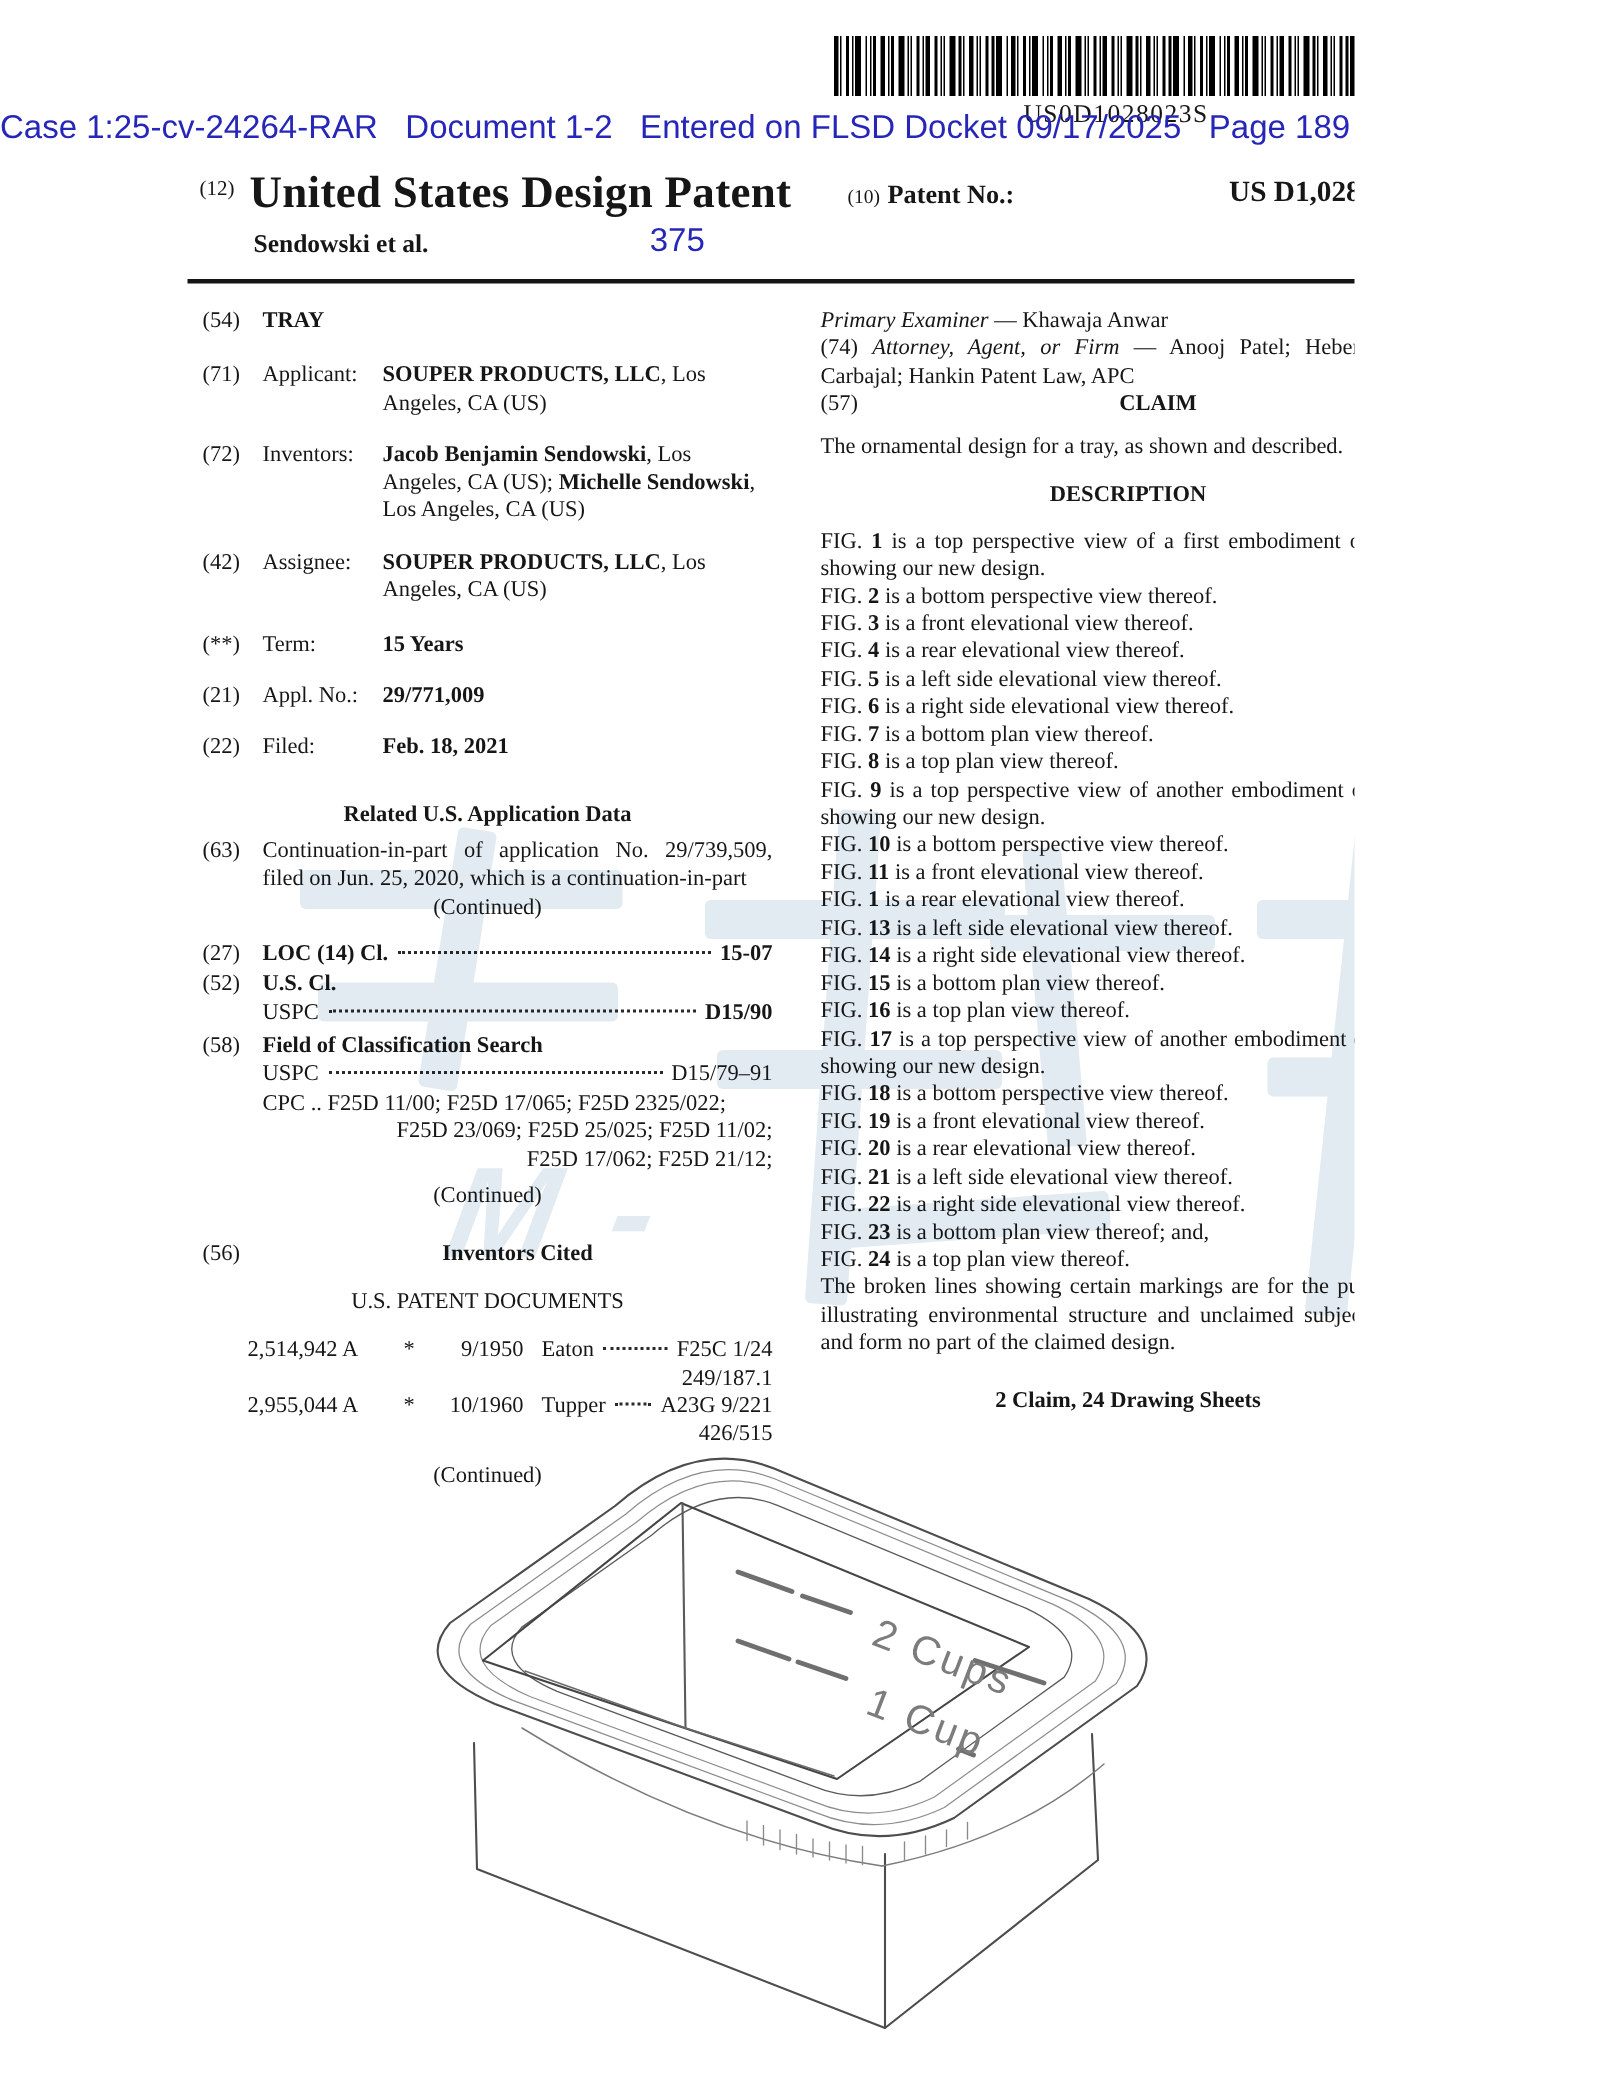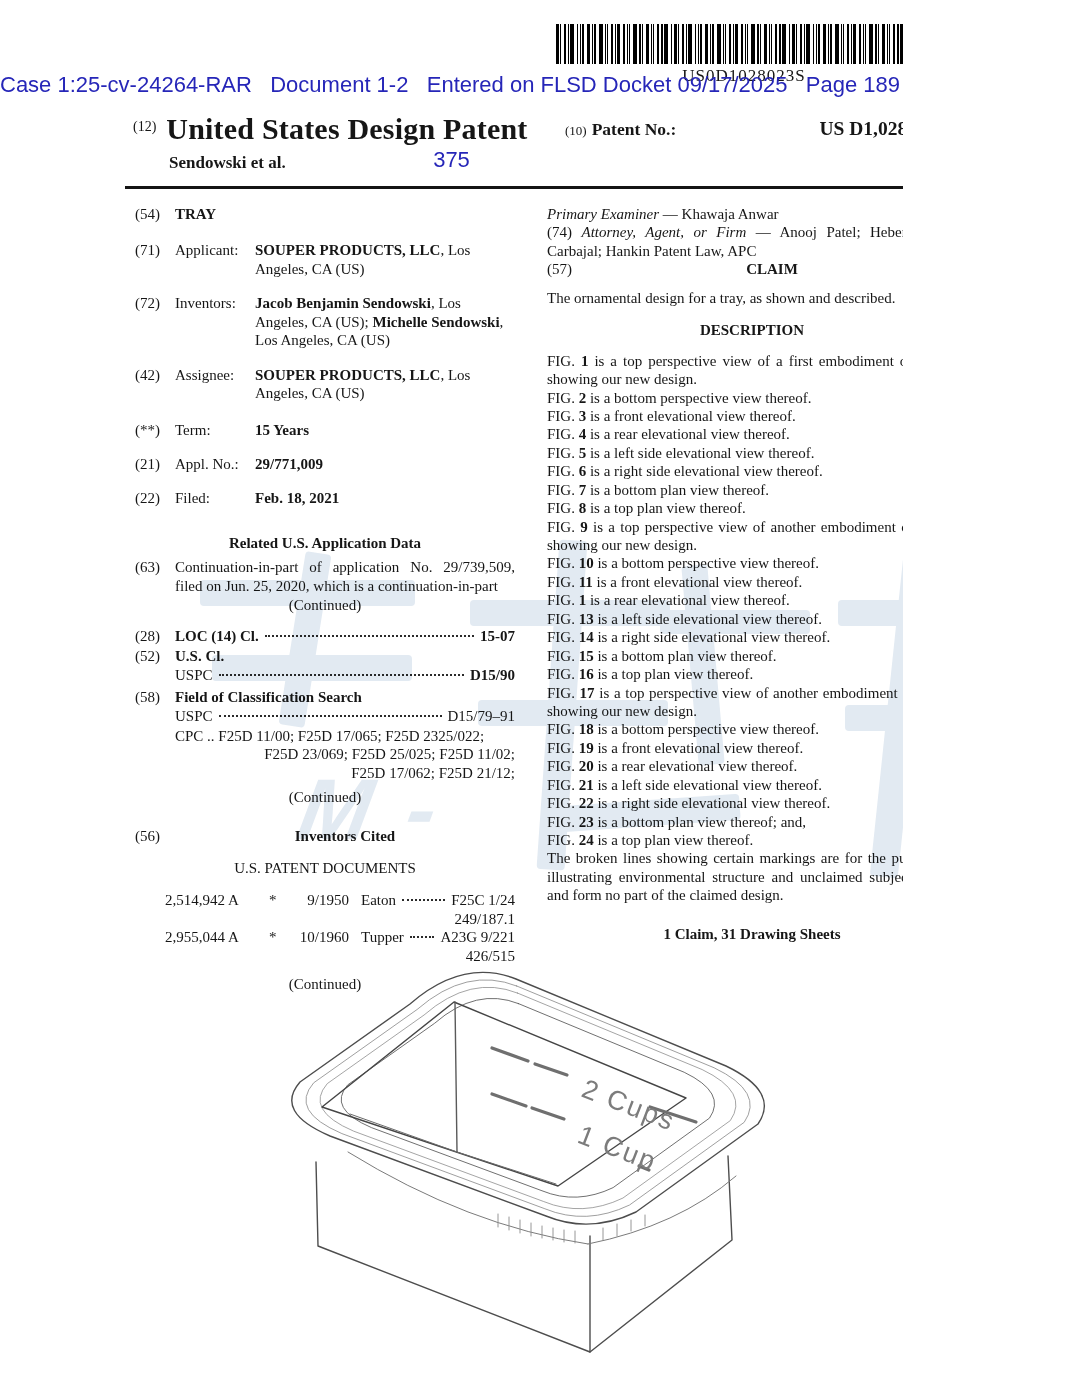--- a/index.html
+++ b/index.html
@@ -244,21 +244,21 @@
           <span>Filed:</span>
           <span><span class="b">Feb. 18, 2021</span></span>
         </div>
         <div class="headingline" style="margin-bottom: 6px;">Related U.S. Application Data</div>
         <div class="p-row" style="margin-bottom: 1px;">
           <span>(63)</span>
           <span class="ptxt">Continuation-in-part of application No. 29/739,509, filed on Jun. 25, 2020, which is a continuation-in-part</span>
         </div>
         <div class="centerline" style="margin-bottom: 12px;">(Continued)</div>
         <div class="leader-row" style="margin-bottom: 2px;">
-          <span class="lr-num">(28)</span>
+          <span class="lr-num">(27)</span>
           <span class="b">LOC (14) Cl.</span>
           <span class="lead"></span>
           <span class="b">15-07</span>
         </div>
         <div class="leader-row" style="margin-bottom: 1px;">
           <span class="lr-num">(52)</span>
           <span class="b">U.S. Cl.</span>
         </div>
         <div class="leader-row" style="margin-bottom: 3px;">
           <span class="lr-num"></span>
@@ -335,21 +335,21 @@
           <p class="fig-line"><span>FIG. </span><span class="b">17</span><span> is a top perspective view of another embodiment of a tray, showing our new design.</span></p>
           <p class="fig-line"><span>FIG. </span><span class="b">18</span><span> is a bottom perspective view thereof.</span></p>
           <p class="fig-line"><span>FIG. </span><span class="b">19</span><span> is a front elevational view thereof.</span></p>
           <p class="fig-line"><span>FIG. </span><span class="b">20</span><span> is a rear elevational view thereof.</span></p>
           <p class="fig-line"><span>FIG. </span><span class="b">21</span><span> is a left side elevational view thereof.</span></p>
           <p class="fig-line"><span>FIG. </span><span class="b">22</span><span> is a right side elevational view thereof.</span></p>
           <p class="fig-line"><span>FIG. </span><span class="b">23</span><span> is a bottom plan view thereof; and,</span></p>
           <p class="fig-line"><span>FIG. </span><span class="b">24</span><span> is a top plan view thereof.</span></p>
         </div>
       <p class="rc-note">The broken lines showing certain markings are for the purpose of illustrating environmental structure and unclaimed subject matter and form no part of the claimed design.</p>
-      <p class="rc-claims">1 Claim, 31 Drawing Sheets</p>
+      <p class="rc-claims">2 Claim, 24 Drawing Sheets</p>
     </div>
   </div>
 
   <div class="figure">
     <svg width="560" height="430" viewBox="0 0 560 430">
       <g fill="none" stroke="#4d4d4d" stroke-width="1.4" stroke-linejoin="round" stroke-linecap="round">
 
         <path d="M258 35 L468 122 Q522 148 500 180 L378 268 Q332 290 288 272 L72 192 Q16 168 42 138 L152 60 Q205 14 258 35 Z"></path>
 
         <g stroke="#8d8d8d" stroke-width=".9">

